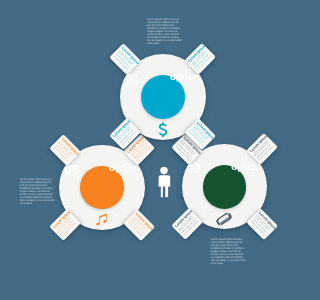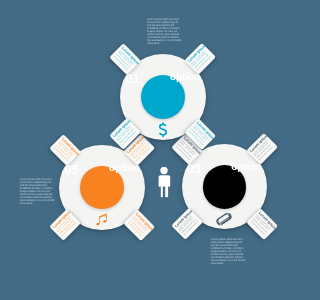--- a/index.html
+++ b/index.html
@@ -129,21 +129,21 @@
         <div class="rb-l" style="color:#475c6b">adipisicing elit sed</div>
         <div class="rb-l" style="color:#475c6b">do eiusmod tempor</div>
       </div>
       <div class="ribbon" style="width: 24.5px; height: 20px; left: 261.677px; top: 224.377px; transform: translate(-50%, -50%) rotate(45deg);">
         <div class="rb-h" style="color:#475c6b">Lorem Ipsum</div>
         <div class="rb-l" style="color:#475c6b">Lorem ipsum dolor sit</div>
         <div class="rb-l" style="color:#475c6b">amet, consectetur</div>
         <div class="rb-l" style="color:#475c6b">adipisicing elit sed</div>
         <div class="rb-l" style="color:#475c6b">do eiusmod tempor</div>
       </div>
-      <div class="inner" style="left:202.55919999999998px;top:165.2592px;width:43.281600000000005px;height:43.281600000000005px;background:#000000">
+      <div class="inner" style="left:202.55919999999998px;top:165.2592px;width:43.281600000000005px;height:43.281600000000005px;background:#14532d">
         <div class="num">03</div>
         <div class="opt">option</div>
       </div>
       <div class="icon" style="left:224.2px;top:219.276px;transform:translate(-50%,-50%);color:#475c6b;fill:#475c6b"><svg width="17.5" height="12.5" viewBox="0 0 60 40">
           <g transform="rotate(-33 30 20)">
             <rect x="2" y="7" width="56" height="26" rx="12.5" fill="currentColor"></rect>
             <path d="M16.5 11.5h25c2.8 0 5.4 1.6 6.7 4.1l1.3 2.6c1.1 2.1-.5 4.6-2.8 4.6H11.3c-2.3 0-3.8-2.5-2.8-4.6l1.3-2.6c1.3-2.5 3.9-4.1 6.7-4.1z" fill="#f4f4f2"></path>
             <path d="M16.5 28.5h25c2.8 0 5.4-1.6 6.7-4.1l.3-.6H9.5l.3.6c1.3 2.5 3.9 4.1 6.7 4.1z" fill="#f4f4f2" opacity=".35"></path>
             <rect x="46.5" y="9.5" width="8" height="7" rx="3" fill="#f4f4f2" opacity=".5"></rect>
             <circle cx="10.5" cy="28" r="2.6" fill="#f4f4f2"></circle>

